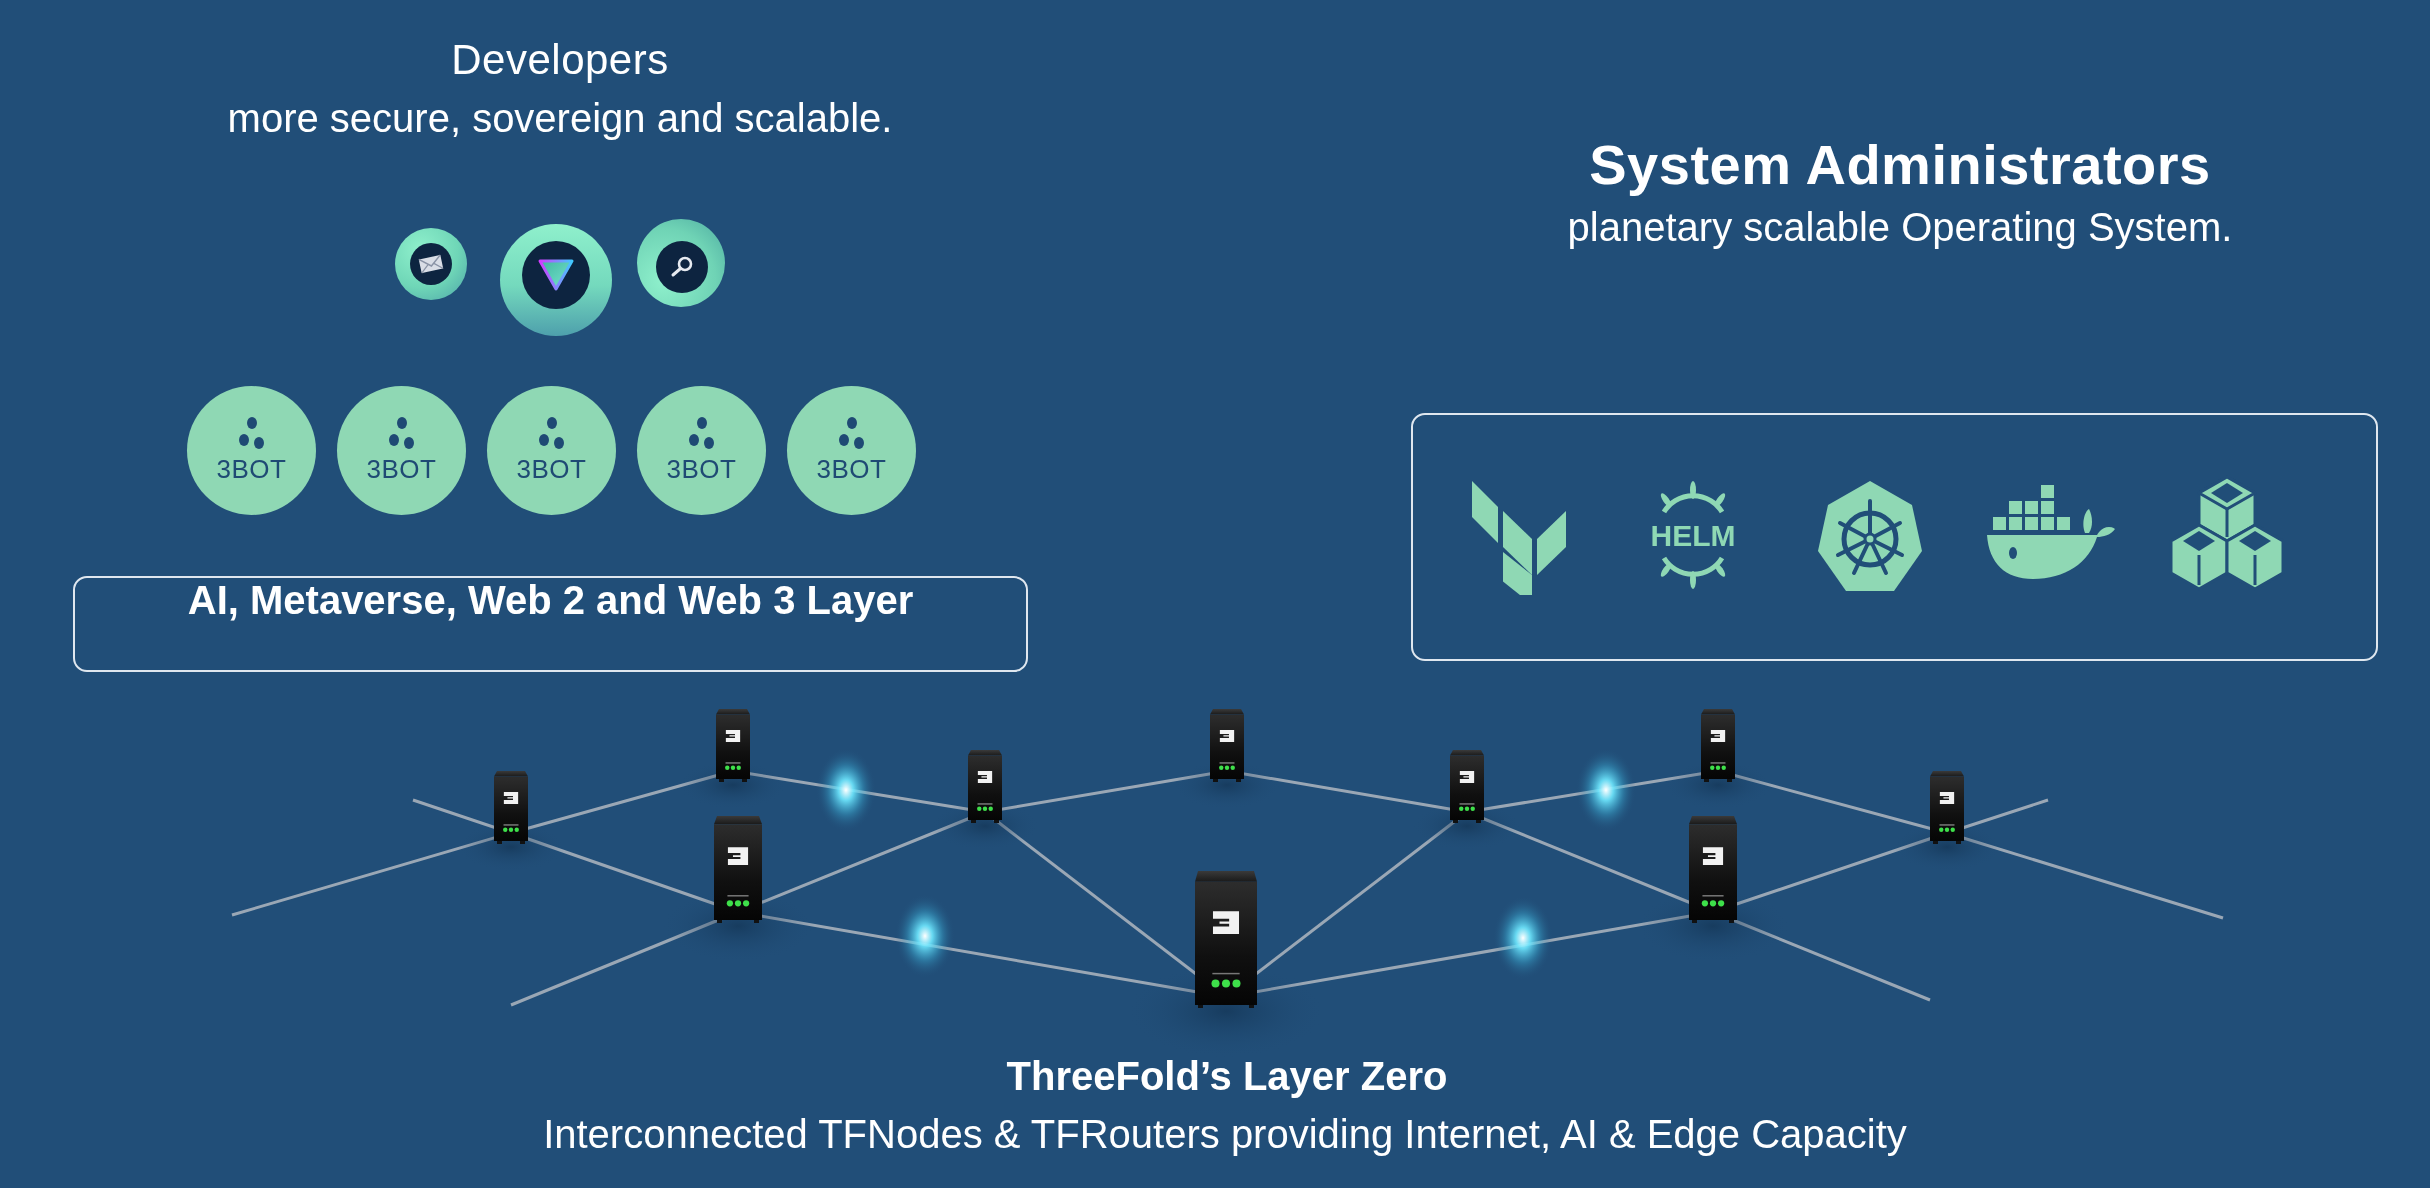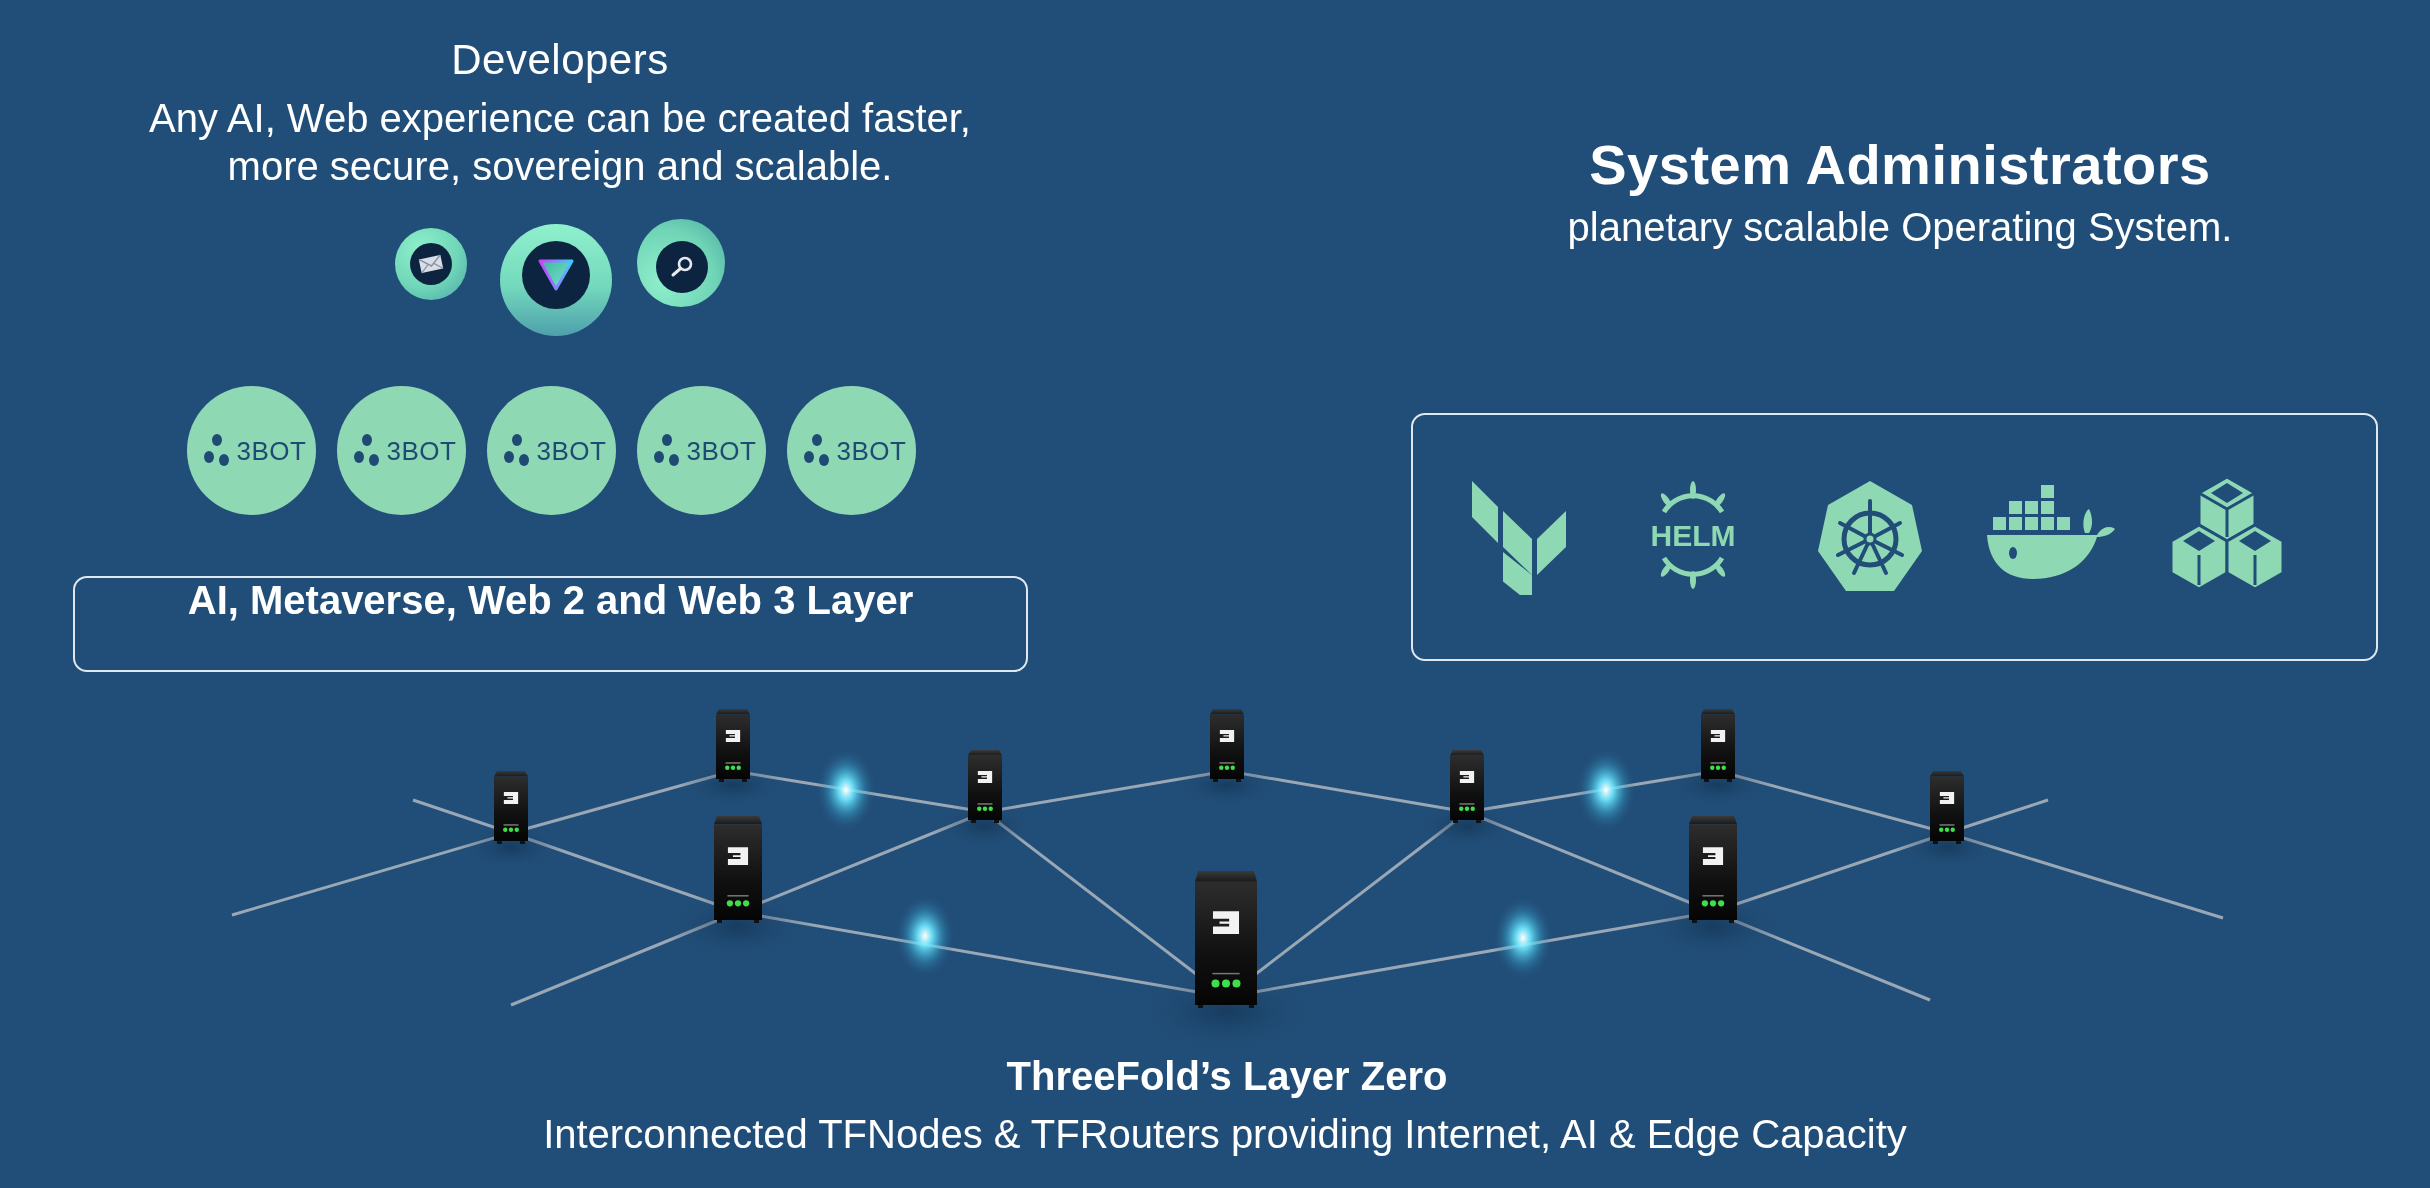--- a/index.html
+++ b/index.html
@@ -29,21 +29,21 @@
   }
   .app-inner {
     border-radius: 50%; background: #0d2440;
     display: flex; align-items: center; justify-content: center;
   }
 
   
   .bot {
     position: absolute; width: 129px; height: 129px; border-radius: 50%;
     background: #8fd8b4; top: 386px;
-    display: flex; flex-direction: row; align-items: center; justify-content: center;
+    display: flex; flex-direction: column; align-items: center; justify-content: center;
   }
   .bot-label { color: #1f4a74; font-size: 26px; letter-spacing: 0.5px; margin-top: 2px; }
 
   
   #layer-box {
     left: 73px; top: 576px; width: 951px; height: 92px;
     border: 2px solid #dfe7ef; border-radius: 14px;
     display: flex; align-items: flex-start; justify-content: center;
     font-size: 40px; font-weight: bold;
   }
@@ -233,21 +233,20 @@
         <circle cx="1947" cy="829.8" r="2.21" fill="#3ee04a"></circle>
         <circle cx="1952.746" cy="829.8" r="2.21" fill="#3ee04a"></circle>
         <rect x="1933" y="841" width="5" height="3" fill="#111"></rect>
         <rect x="1956" y="841" width="5" height="3" fill="#111"></rect>
       </g>
     </g>
 </svg>
 
 <div id="dev-title" class="abs center-text">Developers</div>
 <div id="dev-desc" class="abs center-text">
-  <div>Any AI, Web experience can be created faster,</div>
   <div>more secure, sovereign and scalable.</div>
 </div>
 
 <div class="app-circle" style="left:395px;top:228px;width:72px;height:72px;">
   <div class="app-inner" style="width:42px;height:42px;">
     <svg width="28" height="22" viewBox="0 0 28 22">
       <g transform="rotate(-12 14 11)">
         <rect x="3" y="4" width="22" height="14" rx="1.5" fill="#d9dde6"></rect>
         <path d="M3 4 L14 13 L25 4" fill="none" stroke="#8a93a6" stroke-width="1.5"></path>
         <path d="M3 18 L11 11 M25 18 L17 11" fill="none" stroke="#8a93a6" stroke-width="1.2"></path>

